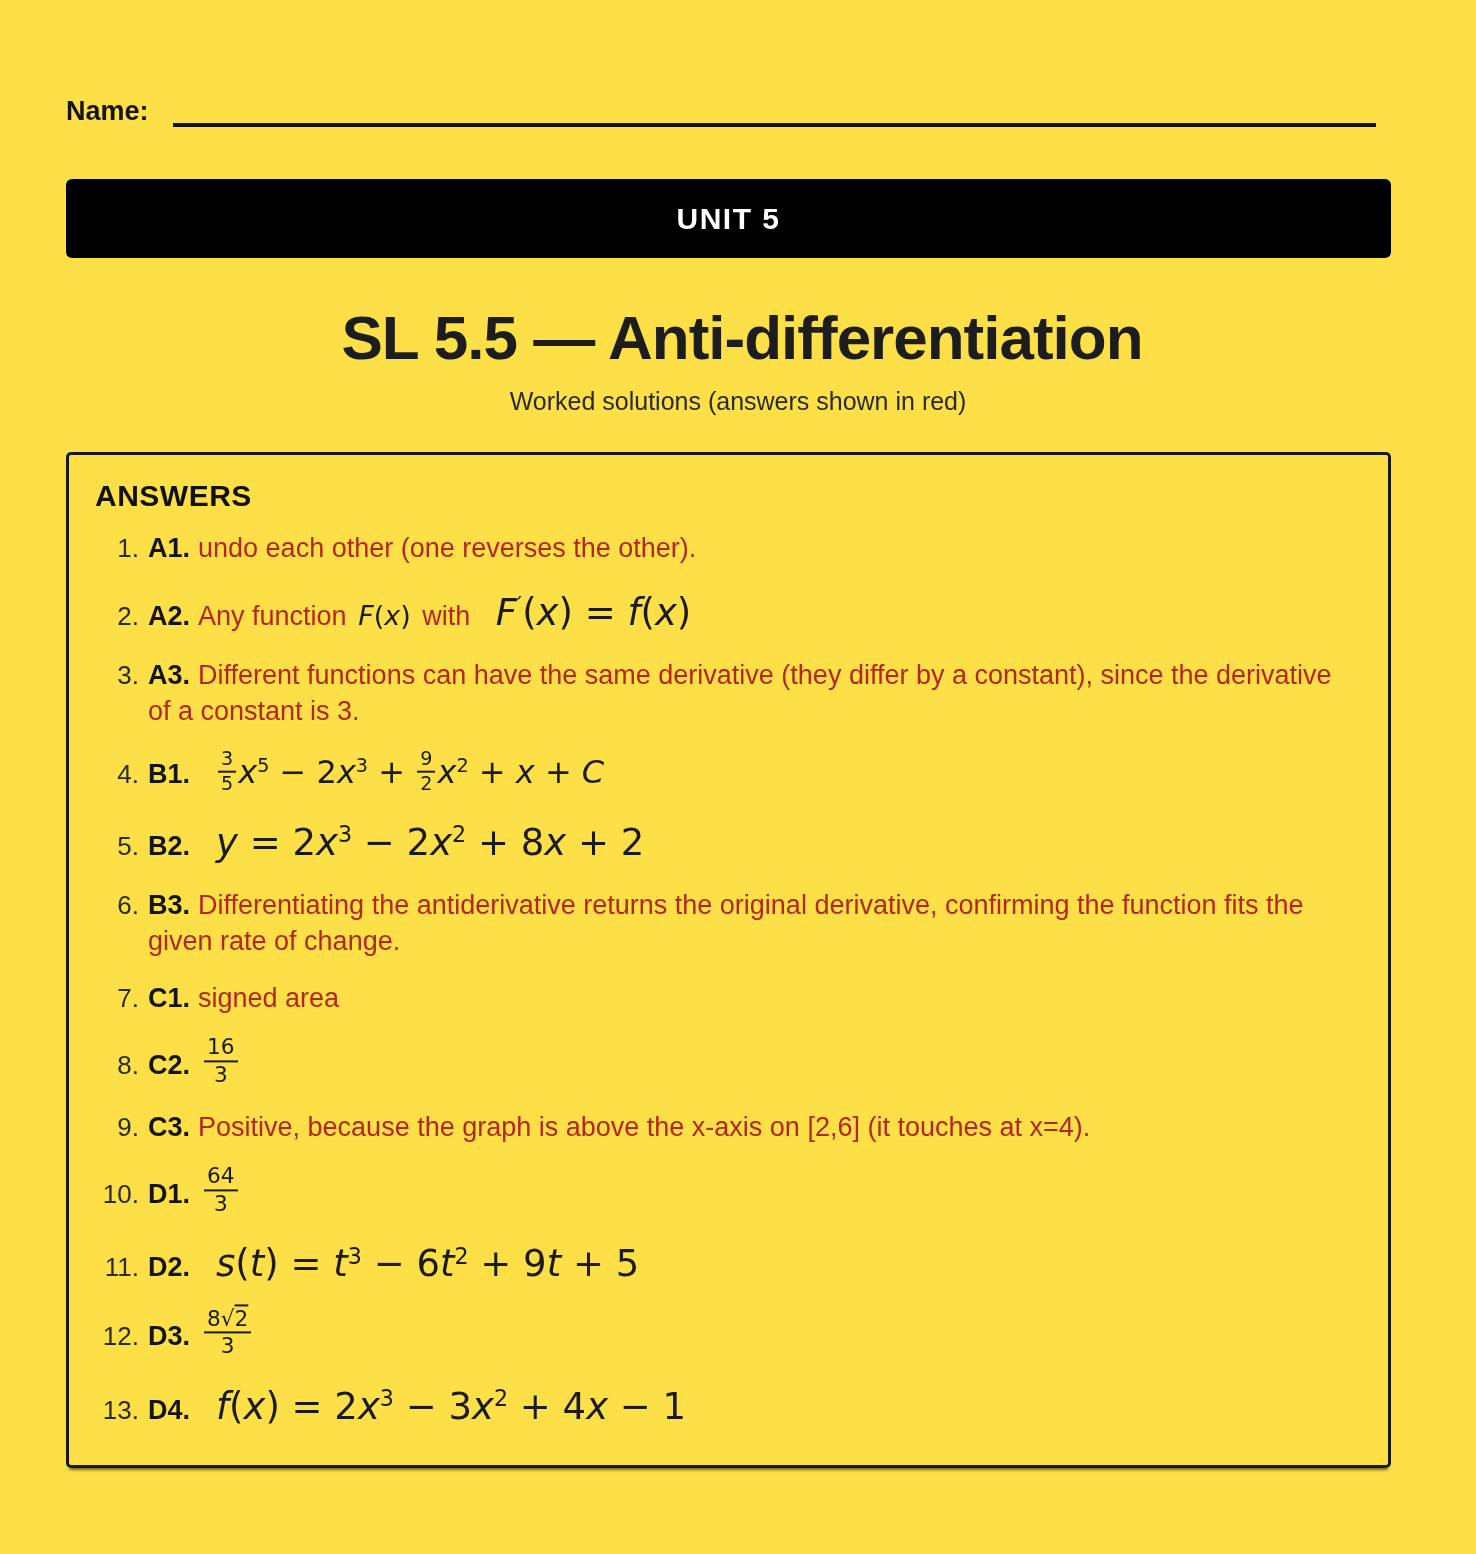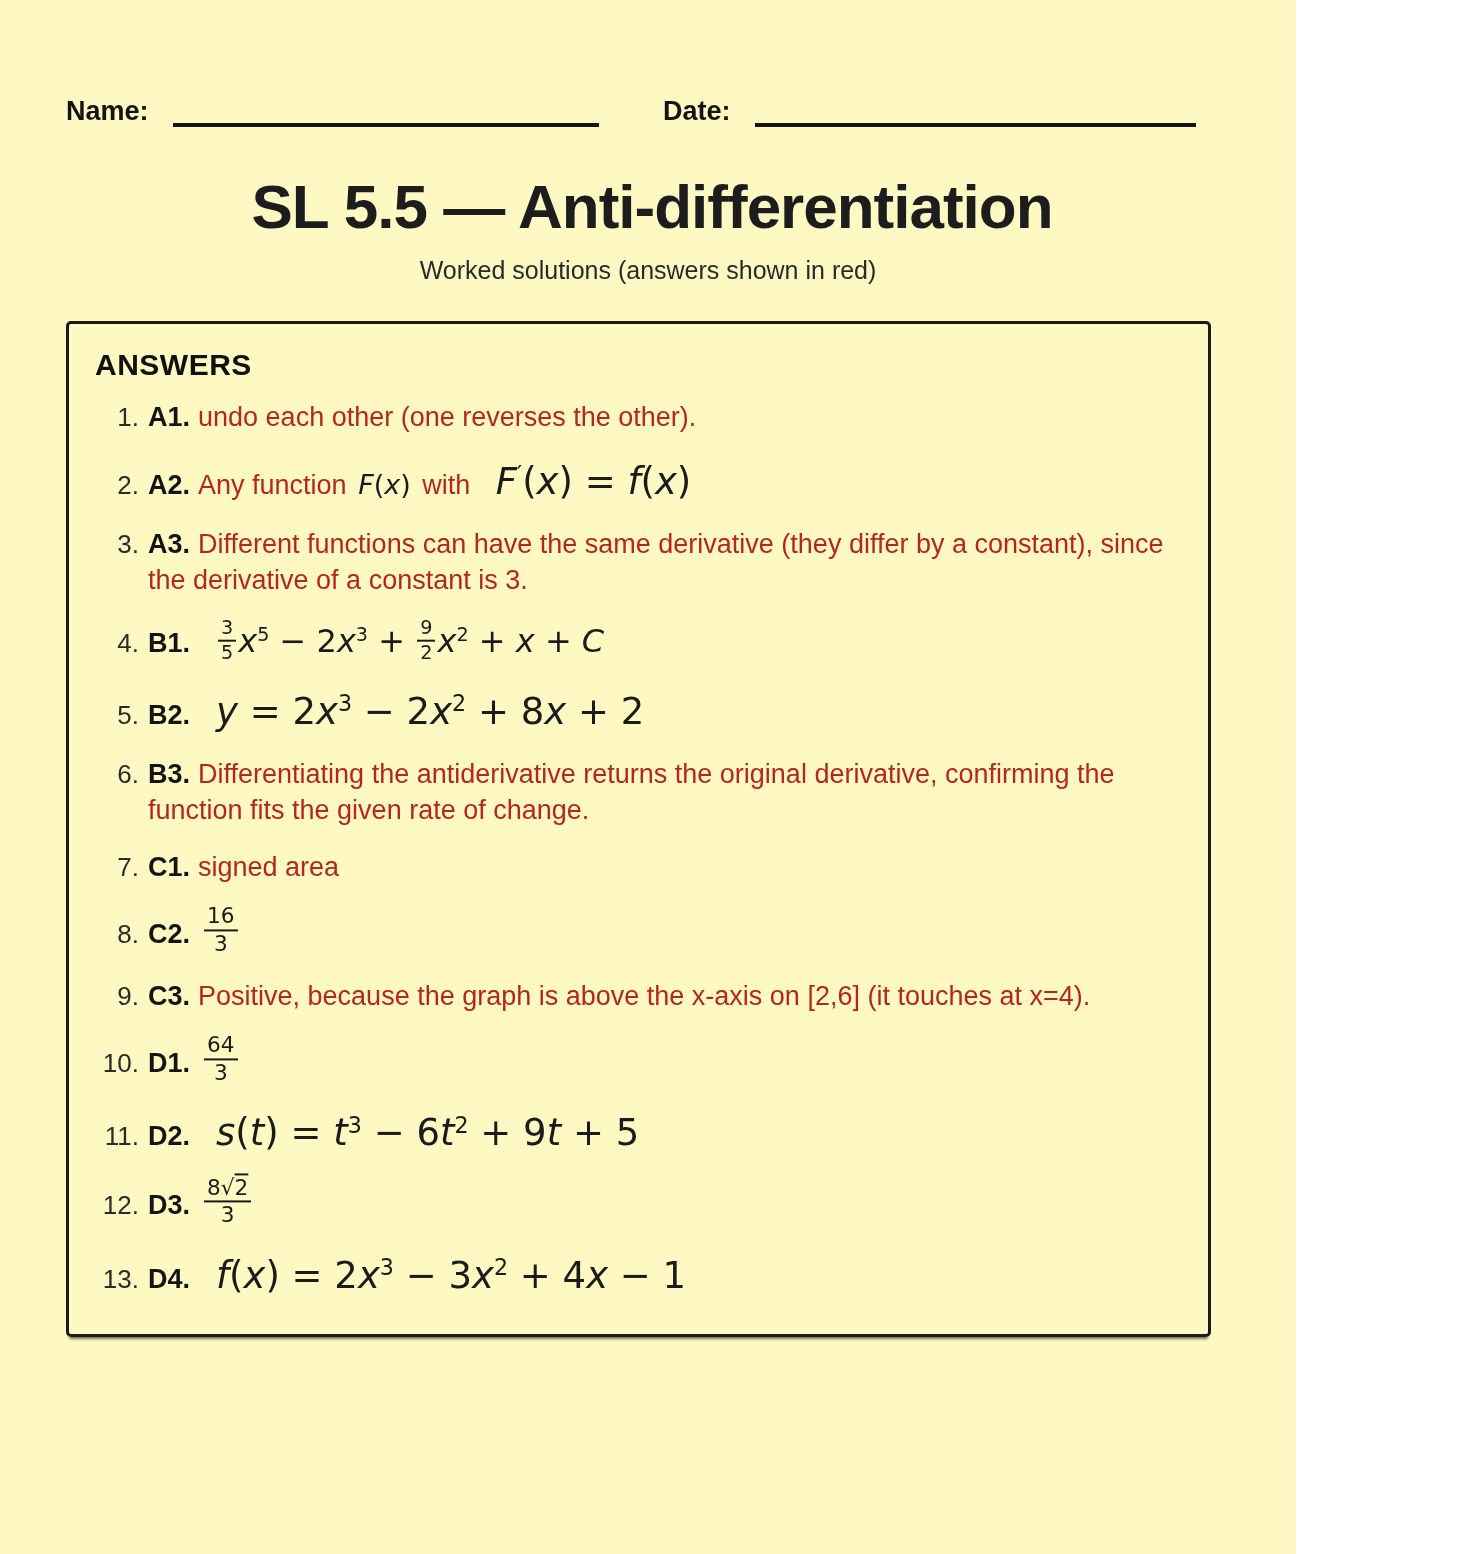--- a/index.html
+++ b/index.html
@@ -1,21 +1,21 @@
 <!DOCTYPE html>
 <html style="--red: #b3271e; --banner: #000000;"><head>
 <meta charset="utf-8">
 <style>
   html,body { margin:0; padding:0; background:#ffffff; }
   .page {
     position:relative;
-    width:1296px; height:1554px;
+    width:1476px; height:1554px;
     box-sizing:border-box;
     overflow:hidden;
-    background:#fef9c3;
+    background:#fde047;
     font-family:"Liberation Sans","DejaVu Sans",sans-serif;
     color:#161616;
   }
   
   .top-row { display:flex; align-items:flex-end; padding:96px 100px 0 66px; gap:64px; }
   .field { display:flex; align-items:flex-end; flex:1; }
   .field-label { font-weight:bold; font-size:27px; white-space:nowrap; padding-right:24px; color:#141414; }
   .field-line { flex:1; border-bottom:4px solid #141414; height:10px; margin-bottom:0px; }
   
   .banner { margin:52px 85px 0 66px; background:var(--banner,#000); border-radius:6px; height:79px;
@@ -52,26 +52,25 @@
 </head>
 <body>
 
 <div class="page">
 
   <div class="top-row">
     <div class="field">
       <span class="field-label">Name:</span>
       <span class="field-line"></span>
     </div>
-    <div class="field">
-      <span class="field-label">Date:</span>
-      <span class="field-line"></span>
-    </div>
   </div>
 
+  <div class="banner">
+    <span class="banner-text">UNIT 5</span>
+  </div>
 
   <div class="title">SL 5.5 — Anti-differentiation</div>
   <div class="subtitle">Worked solutions (answers shown in red)</div>
 
   <div class="answers-box">
     <div class="answers-heading">ANSWERS</div>
     <div>
         <div class="answer-item">
           <span class="answer-num">1.</span>
           <span class="answer-content"><span class="answer-label">A1.</span><span class="seg-red">undo each other (one reverses the other).</span> </span>

